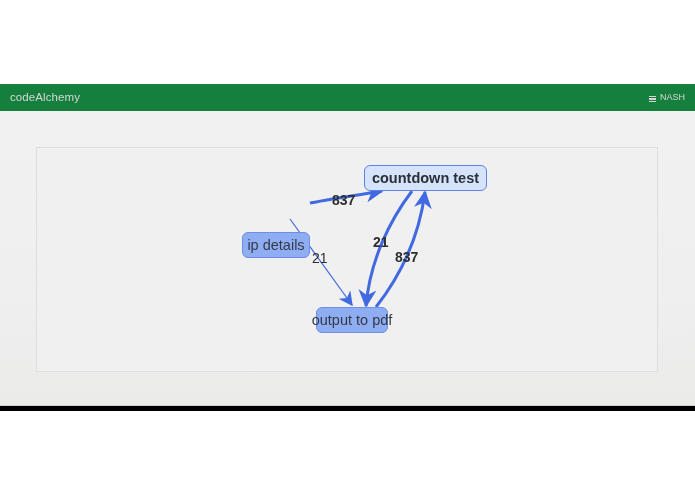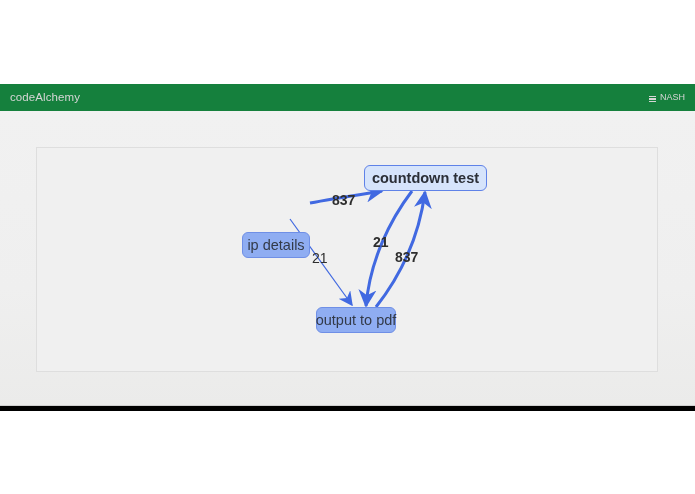--- a/index.html
+++ b/index.html
@@ -36,21 +36,21 @@
       border-top: 1px solid #cfcfcf;
     }
     svg.graph { position: absolute; left: 0; top: 0; width: 695px; height: 494px; }
     .node {
       position: absolute; box-sizing: border-box; border-radius: 6px;
       display: flex; align-items: center; justify-content: center;
       font-size: 14.5px; color: #333a48; cursor: pointer; white-space: nowrap;
     }
     .node-ip { left: 242px; top: 193px; width: 68px; height: 26px; background: #8fadf2; border: 1px solid #6f8fe6; margin-top: 39px; }
     .node-countdown { left: 364px; top: 165px; width: 123px; height: 26px; background: #d6e4fb; border: 1.5px solid #5f82e8; font-weight: bold; font-size: 14.5px; color: #2b2f37; }
-    .node-output { left: 316px; top: 307px; width: 80px; height: 26px; background: #8fadf2; border: 1px solid #6f8fe6; }
+    .node-output { left: 316px; top: 307px; width: 72px; height: 26px; background: #8fadf2; border: 1px solid #6f8fe6; }
     .edge-label { font-family: "Liberation Sans", sans-serif; font-size: 14px; fill: #2e2e2e; }
     .edge-label.bold { font-weight: bold; }
   </style>
 </head>
 <body>
 
 <div class="header">
   <span class="brand">codeAlchemy</span>
   <div class="user-menu">
     <span class="hamburger">

